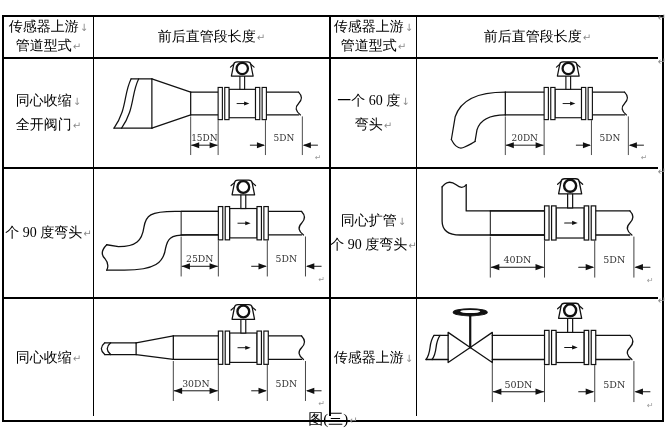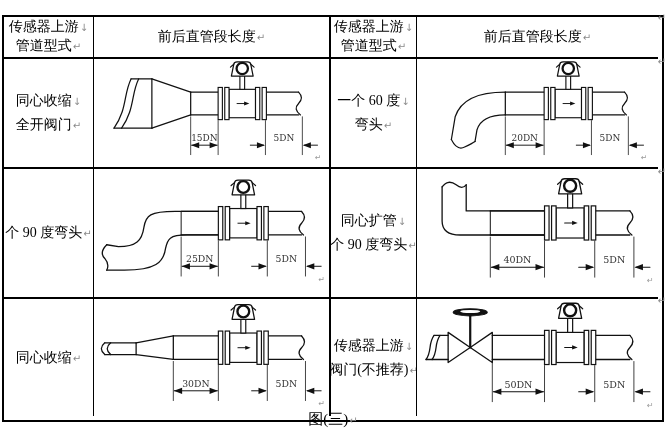--- a/index.html
+++ b/index.html
@@ -268,21 +268,20 @@
         <line x1="160" y1="90" x2="174" y2="90" stroke="#111111" stroke-width="1" stroke-linecap="round"></line>
         <polygon points="175.5,90 167,86.8 167,93.2" fill="#111111"></polygon>
         <line x1="231" y1="90" x2="217" y2="90" stroke="#111111" stroke-width="1" stroke-linecap="round"></line>
         <polygon points="215.5,90 224,86.8 224,93.2" fill="#111111"></polygon>
         <text x="195.5" y="86" text-anchor="middle" class="dimtext">5DN</text>
         <text x="228" y="106" class="marktext">↵</text>
       </svg>
     </div>
   <div class="cell label-cell c3 lastrow">
     <div class="lbl-line"><span>传感器上游</span><span class="mark">↓</span></div>
-    <div class="lbl-line"><span>阀门(不推荐)</span><span class="mark">↵</span></div>
   </div>
   <div class="cell diagram-cell lastcol lastrow">
       <svg viewBox="0 0 238 112" preserveAspectRatio="xMidYMid meet">
         <line x1="16" y1="34" x2="30" y2="34" stroke="#111111" stroke-width="1.3" stroke-linecap="round"></line>
         <line x1="8" y1="58" x2="30" y2="58" stroke="#111111" stroke-width="1.3" stroke-linecap="round"></line>
         <path d="M16,34 C10,42 14,50 8,58" stroke="#111111" stroke-width="1.3" fill="none" stroke-linejoin="round" stroke-linecap="round"></path>
         <path d="M22,34 C16,42 20,50 14,58" stroke="#111111" stroke-width="1.3" fill="none" stroke-linejoin="round" stroke-linecap="round"></path>
         <path d="M30,31 L30,61 L52,46 Z" stroke="#111111" stroke-width="1.3" fill="none" stroke-linejoin="round" stroke-linecap="round"></path>
         <path d="M74,31 L74,61 L52,46 Z" stroke="#111111" stroke-width="1.3" fill="none" stroke-linejoin="round" stroke-linecap="round"></path>
         <line x1="52" y1="46" x2="52" y2="14" stroke="#111111" stroke-width="2.2" stroke-linecap="round"></line>

